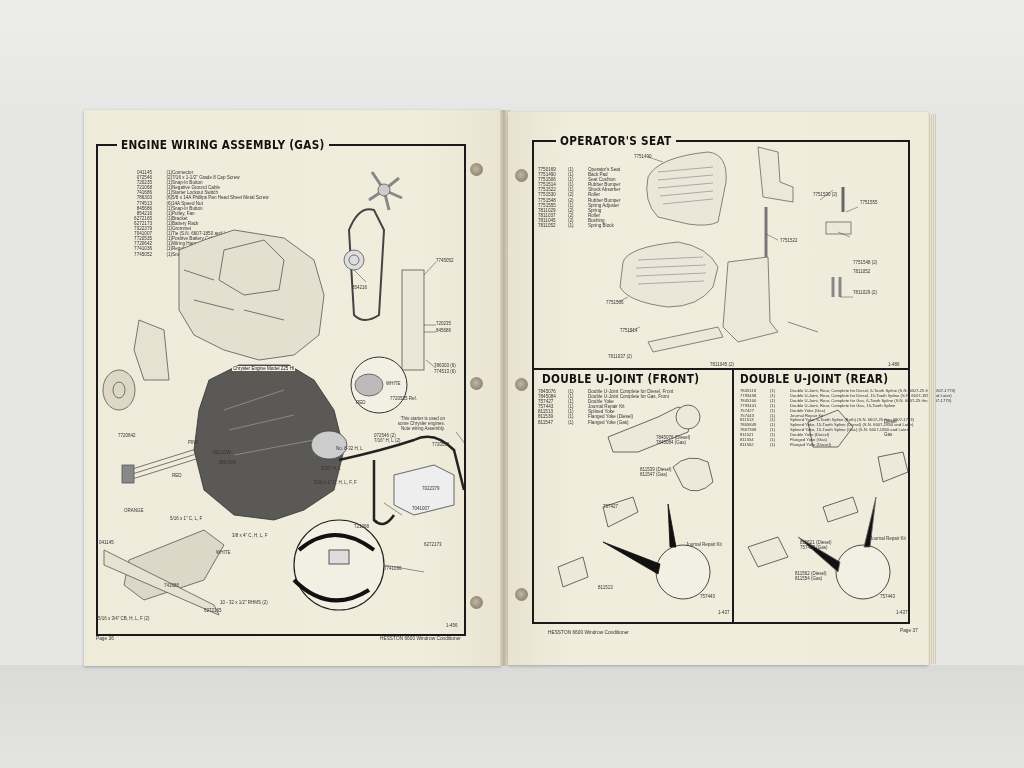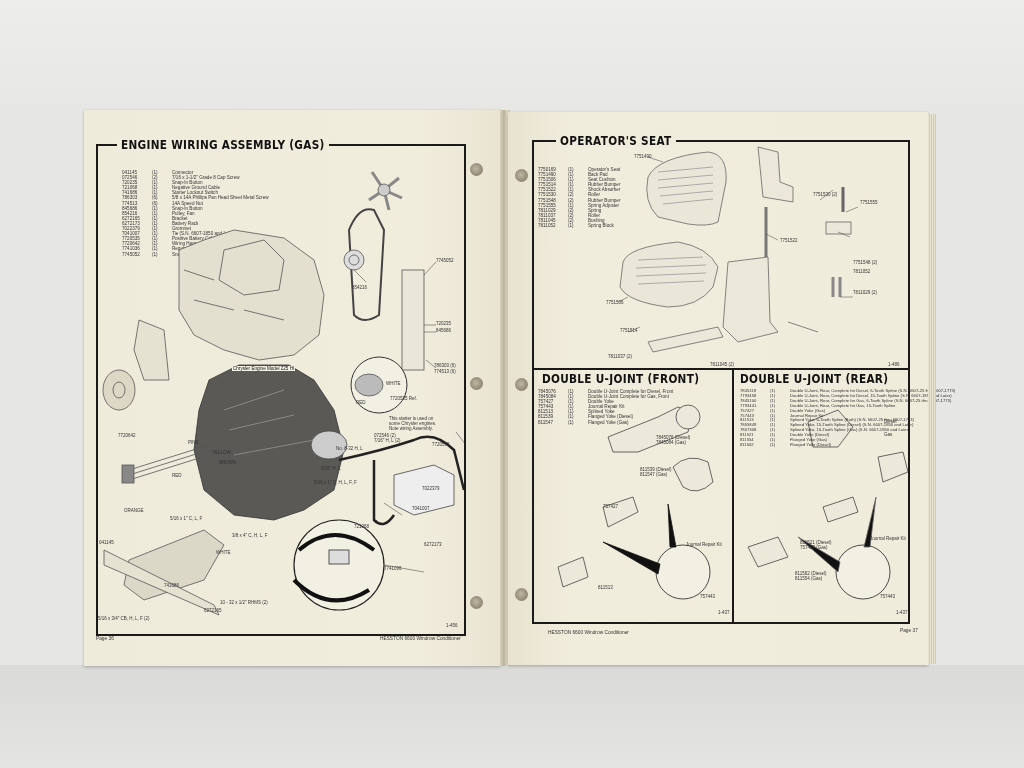--- a/index.html
+++ b/index.html
@@ -1,20 +1,20 @@
 <!DOCTYPE html>
 <html><head>
 <meta charset="utf-8">
 <style>
   html,body{margin:0;padding:0;}
   body{width:1024px;height:768px;overflow:hidden;background:#e6e6e4;position:relative;font-family:"Liberation Sans",sans-serif;}
   .bg-top{position:absolute;left:0;top:0;width:1024px;height:120px;background:linear-gradient(#ededec,#e6e6e4);}
   .bg-bottom{position:absolute;left:0;top:665px;width:1024px;height:103px;background:linear-gradient(#dadad8,#e4e4e2);}
   .page{position:absolute;background:#f0ecdc;box-shadow:0 1px 3px rgba(0,0,0,.25);}
-  .page.left{left:84px;top:110px;width:417px;height:556px;background:linear-gradient(90deg,#efebdb 0%,#f1eddd 80%,#e9e4d2 100%);}
+  .page.left{left:84px;top:110px;width:417px;height:556px;background:linear-gradient(90deg,#efebdb 0%,#f1eddd 80%,#e9e4d2 100%);text-align:right;}
   .page.right{left:508px;top:112px;width:420px;height:553px;background:linear-gradient(90deg,#e8e3d0 0%,#f1eddd 15%,#f0ecdc 100%);}
   .spine{position:absolute;left:500px;top:110px;width:10px;height:556px;background:linear-gradient(90deg,#d8d2bc,#b9b19a 40%,#e0dac6 70%,#cfc8b2);}
   .stack{position:absolute;left:928px;top:114px;width:8px;height:550px;background:repeating-linear-gradient(90deg,#e9e4d1 0 1px,#d2cbb5 1px 2px);}
   .hole{position:absolute;width:13px;height:13px;border-radius:50%;background:radial-gradient(circle at 45% 45%,#bfb8a3,#8f8672 70%,#cfc8b4);}
   .frame{position:absolute;border:2px solid #1a1a1a;}
   .title{position:absolute;background:#f0ecdc;padding:0 4px;font-family:"DejaVu Sans",sans-serif;font-weight:bold;font-size:10.5px;letter-spacing:.3px;color:#111;transform:scaleY(1.15);white-space:nowrap;}
   .plist{position:absolute;font-size:4.6px;line-height:5.1px;color:#333;white-space:nowrap;}
   .plist .row{display:flex;}
   .plist .pn{width:30px;}
   .plist .qty{width:20px;}

